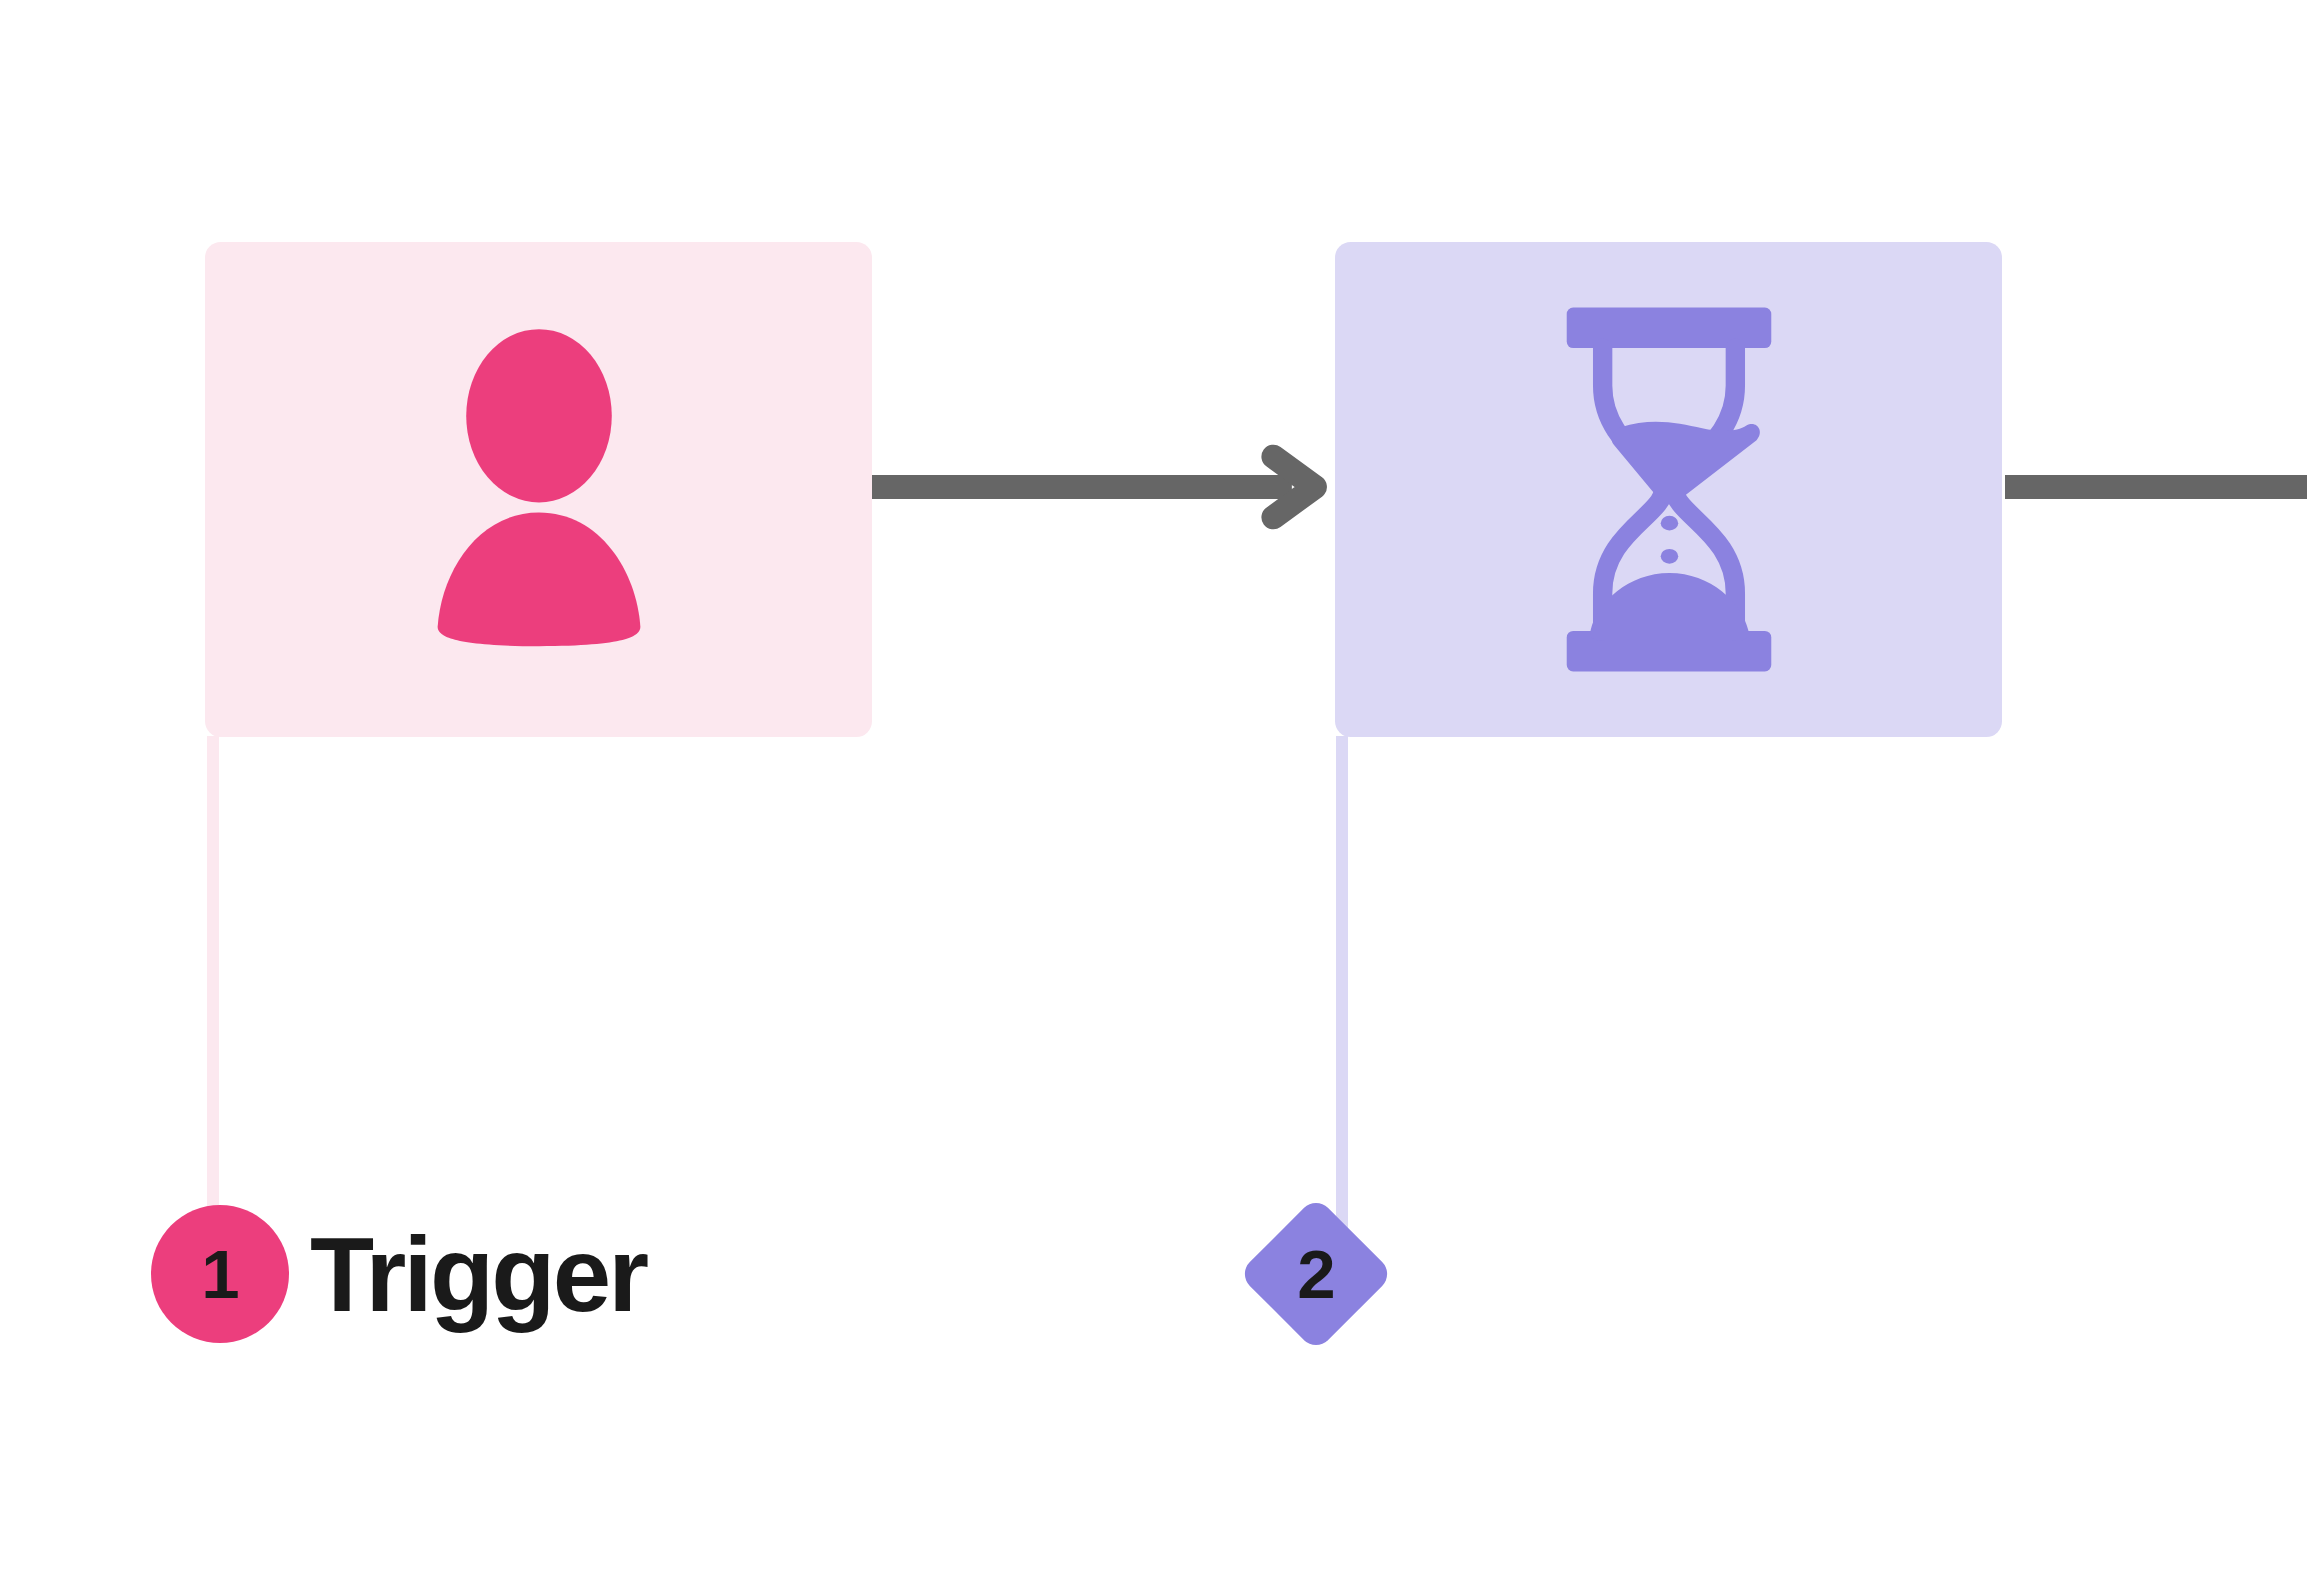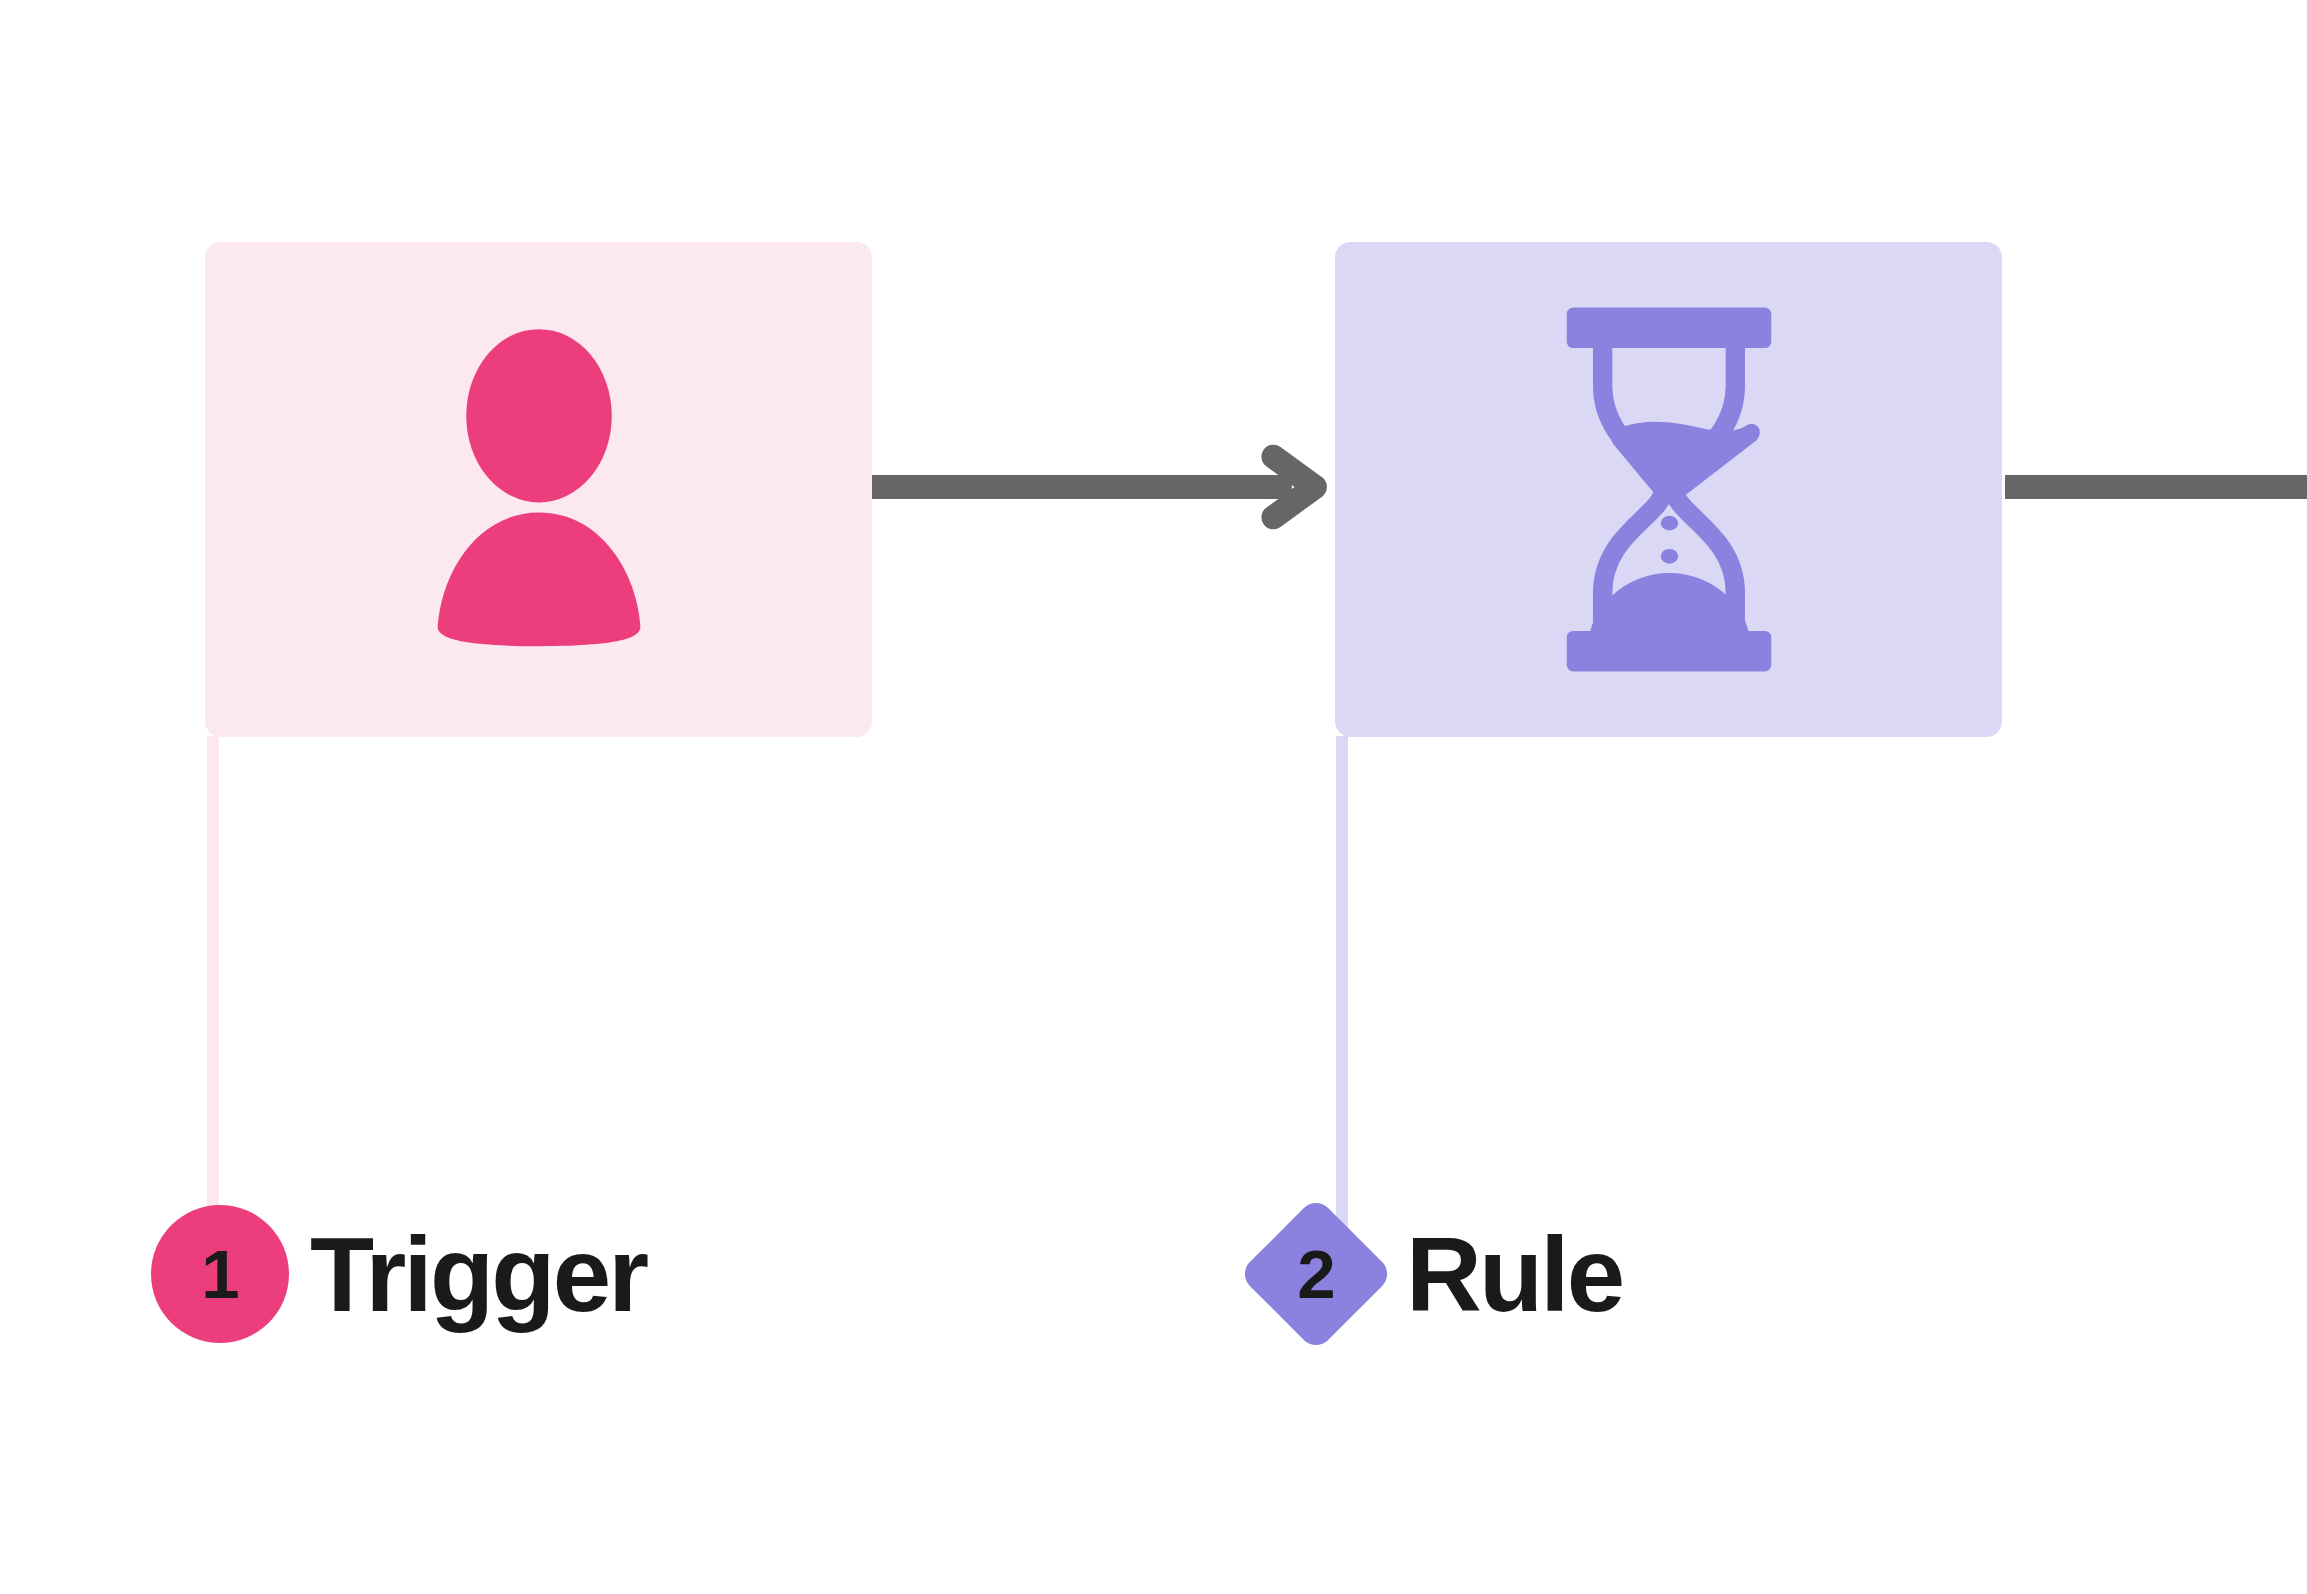--- a/index.html
+++ b/index.html
@@ -177,17 +177,16 @@
       <span class="badge-num" style="color: rgb(26, 26, 26);">1</span>
     </span>
     <span class="badge-label" style="color: rgb(26, 26, 26);">Trigger</span>
   </div>
 
   <div class="labelrow l1">
     <span class="badge">
       <span class="badge-shape diamond" style="background: rgb(139, 130, 224);"></span>
       <span class="badge-num" style="color: rgb(26, 26, 26);">2</span>
     </span>
-    <span class="badge-label" style="color: rgb(26, 26, 26);">Rule</span>
   </div>
 
 </div>
 
 
 </body></html>

